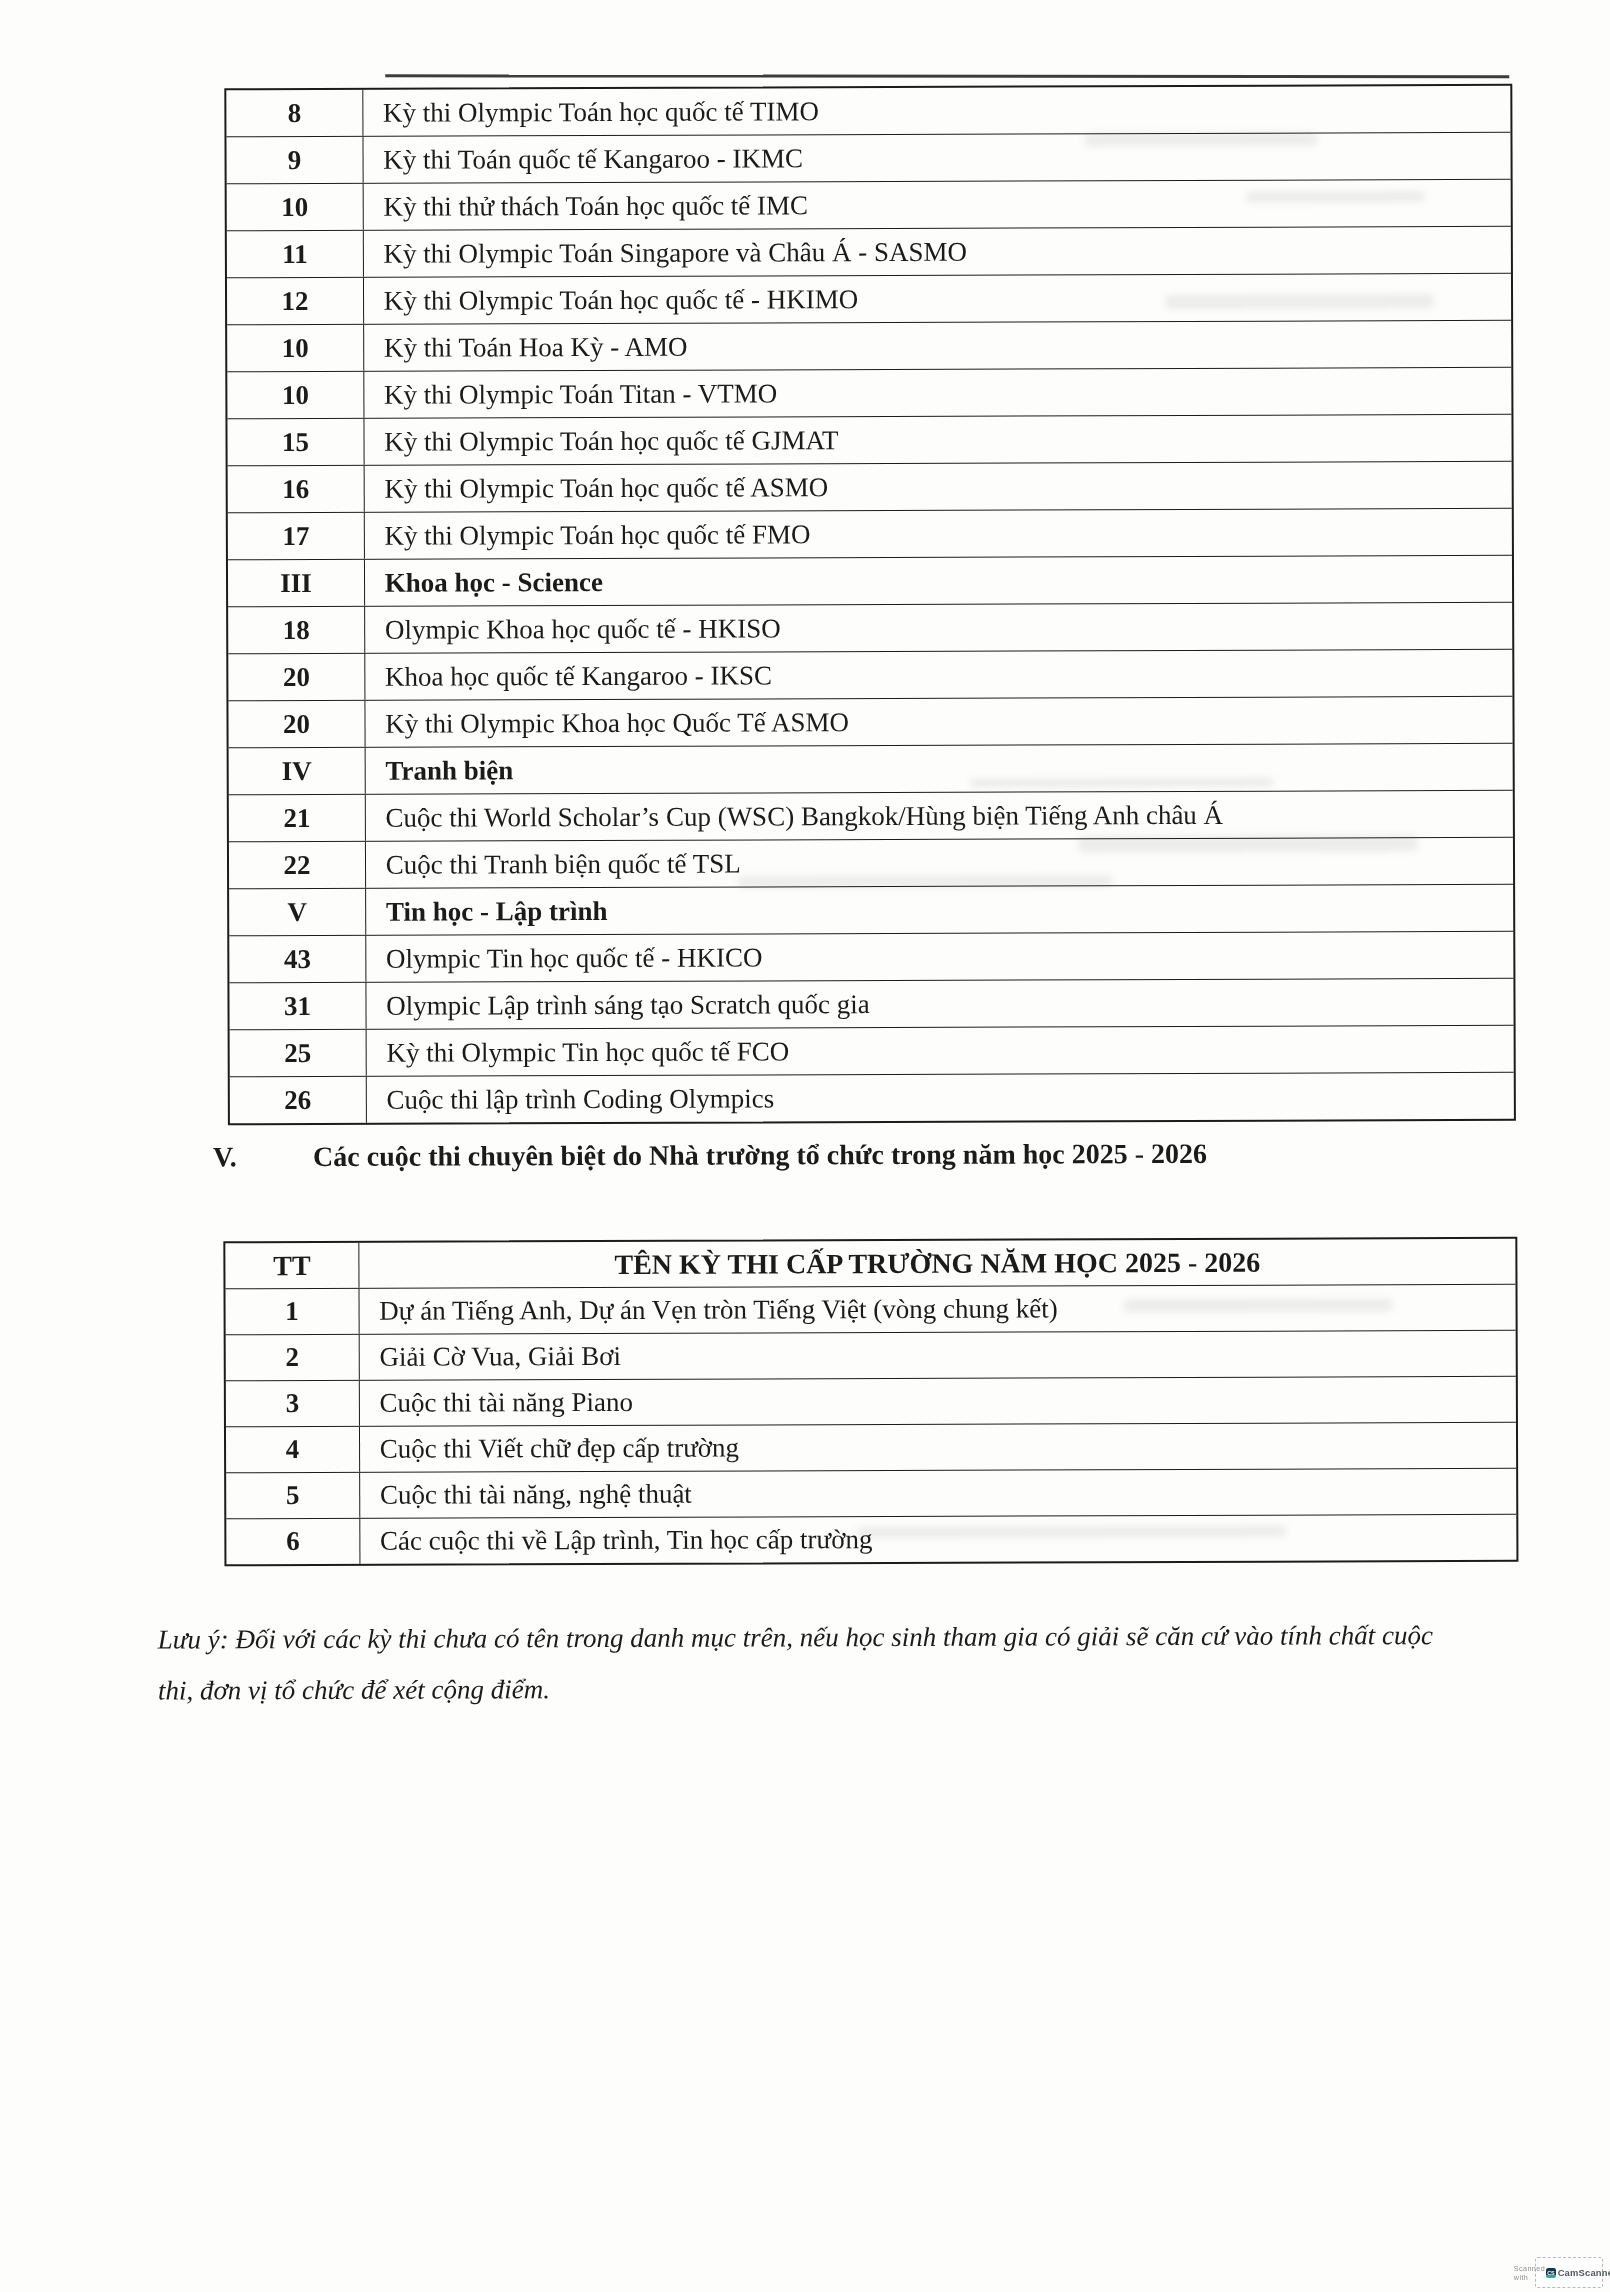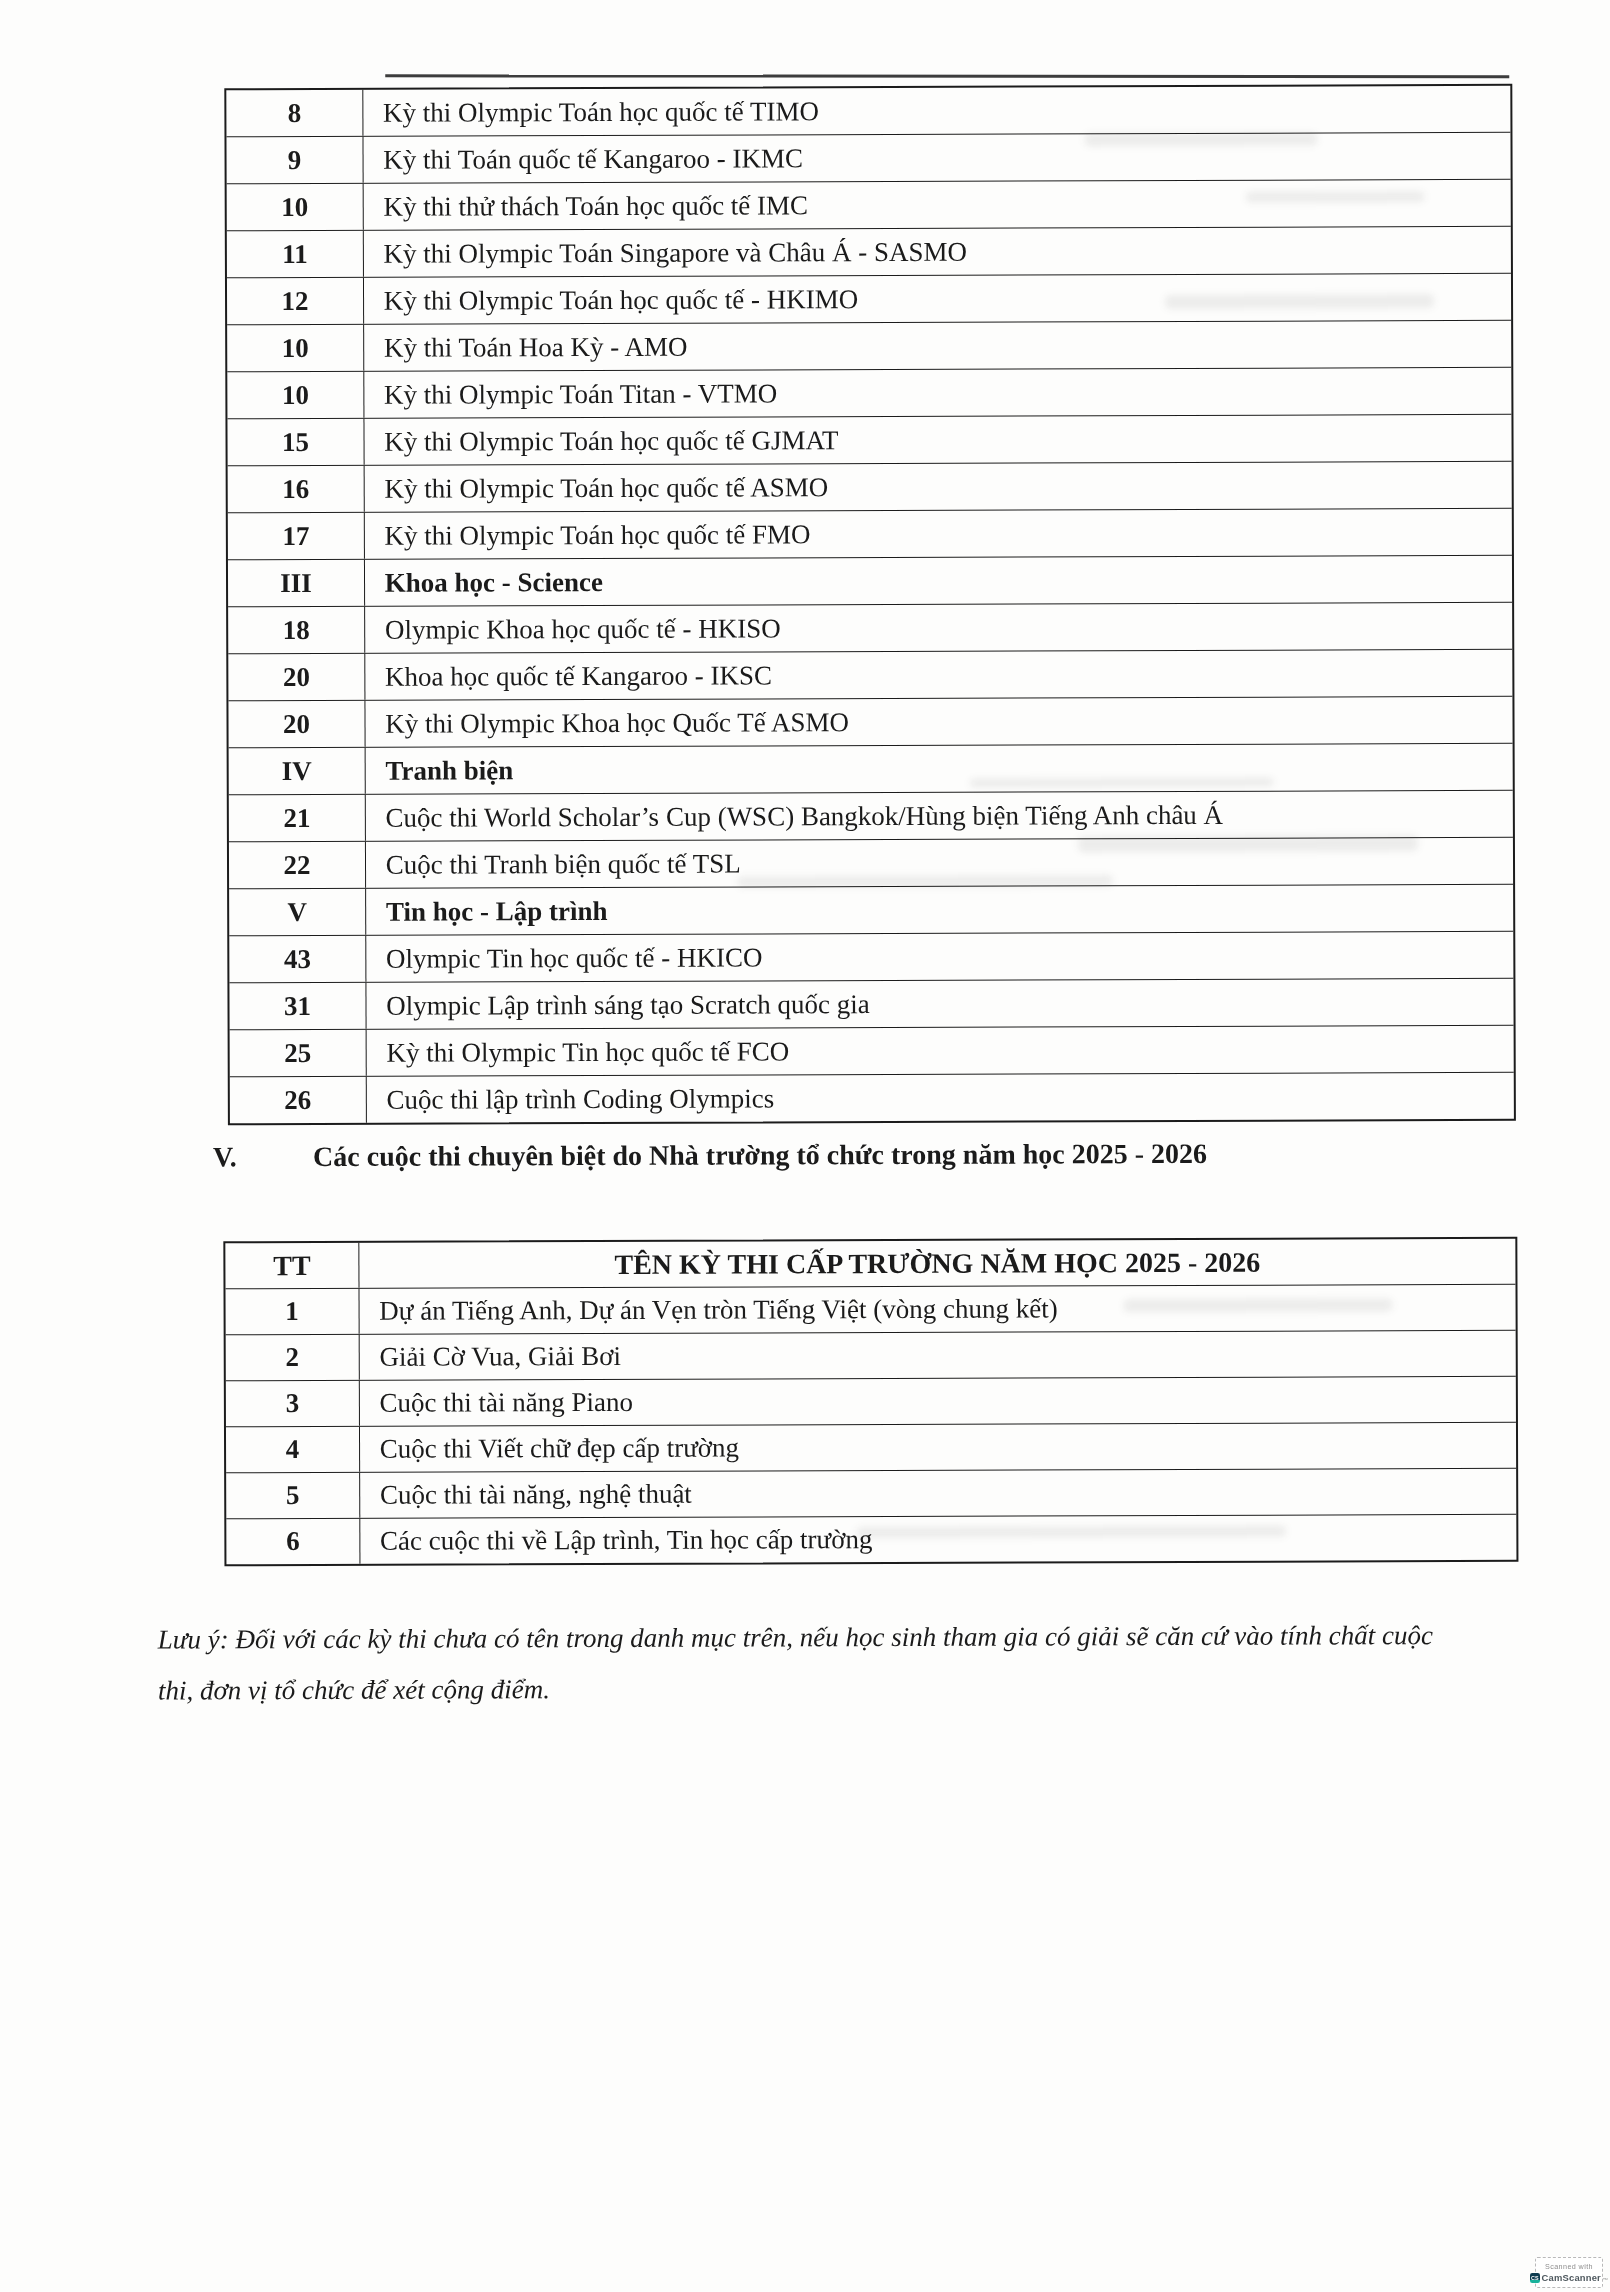--- a/index.html
+++ b/index.html
@@ -32,21 +32,21 @@
         font-style:italic;font-size:27px;line-height:51px;}
 
   
   .extra-line{position:absolute;left:385px;top:75px;width:1124px;height:2.7px;
               background:#1b1b1b;transform:rotate(0.25deg);opacity:.85;}
   .smudge{position:absolute;background:rgba(40,40,40,.08);filter:blur(3.6px);border-radius:5.4px;}
 
   
   .cs-badge{position:absolute;left:1535px;top:2257px;width:66px;height:29px;
             border:0.9px dashed #b9b9b9;border-radius:2.7px;background:#fff;
-            display:flex;flex-direction:column;align-items:center;justify-content:center;gap:0.9px;
+            display:flex;flex-direction:row;align-items:center;justify-content:center;gap:0.9px;
             font-family:"Liberation Sans","DejaVu Sans",sans-serif;transform:none;}
   .cs-top{font-size:7.2px;color:#8e8e8e;letter-spacing:0.4px;}
   .cs-bottom{display:flex;align-items:flex-end;gap:1.8px;}
   .cs-logo{width:9.9px;height:9.9px;border-radius:2.2px;
            background:linear-gradient(180deg,#0d3b4f 68%,#19b29b 68%);
            color:#fff;font-size:5.4px;font-weight:bold;
            display:flex;align-items:center;justify-content:center;}
   .cs-name{font-size:9.4px;font-weight:bold;color:#4e585e;letter-spacing:0.2px;}
   .cs-tm{font-size:5.4px;color:#9a9a9a;vertical-align:top;}
 </style>

